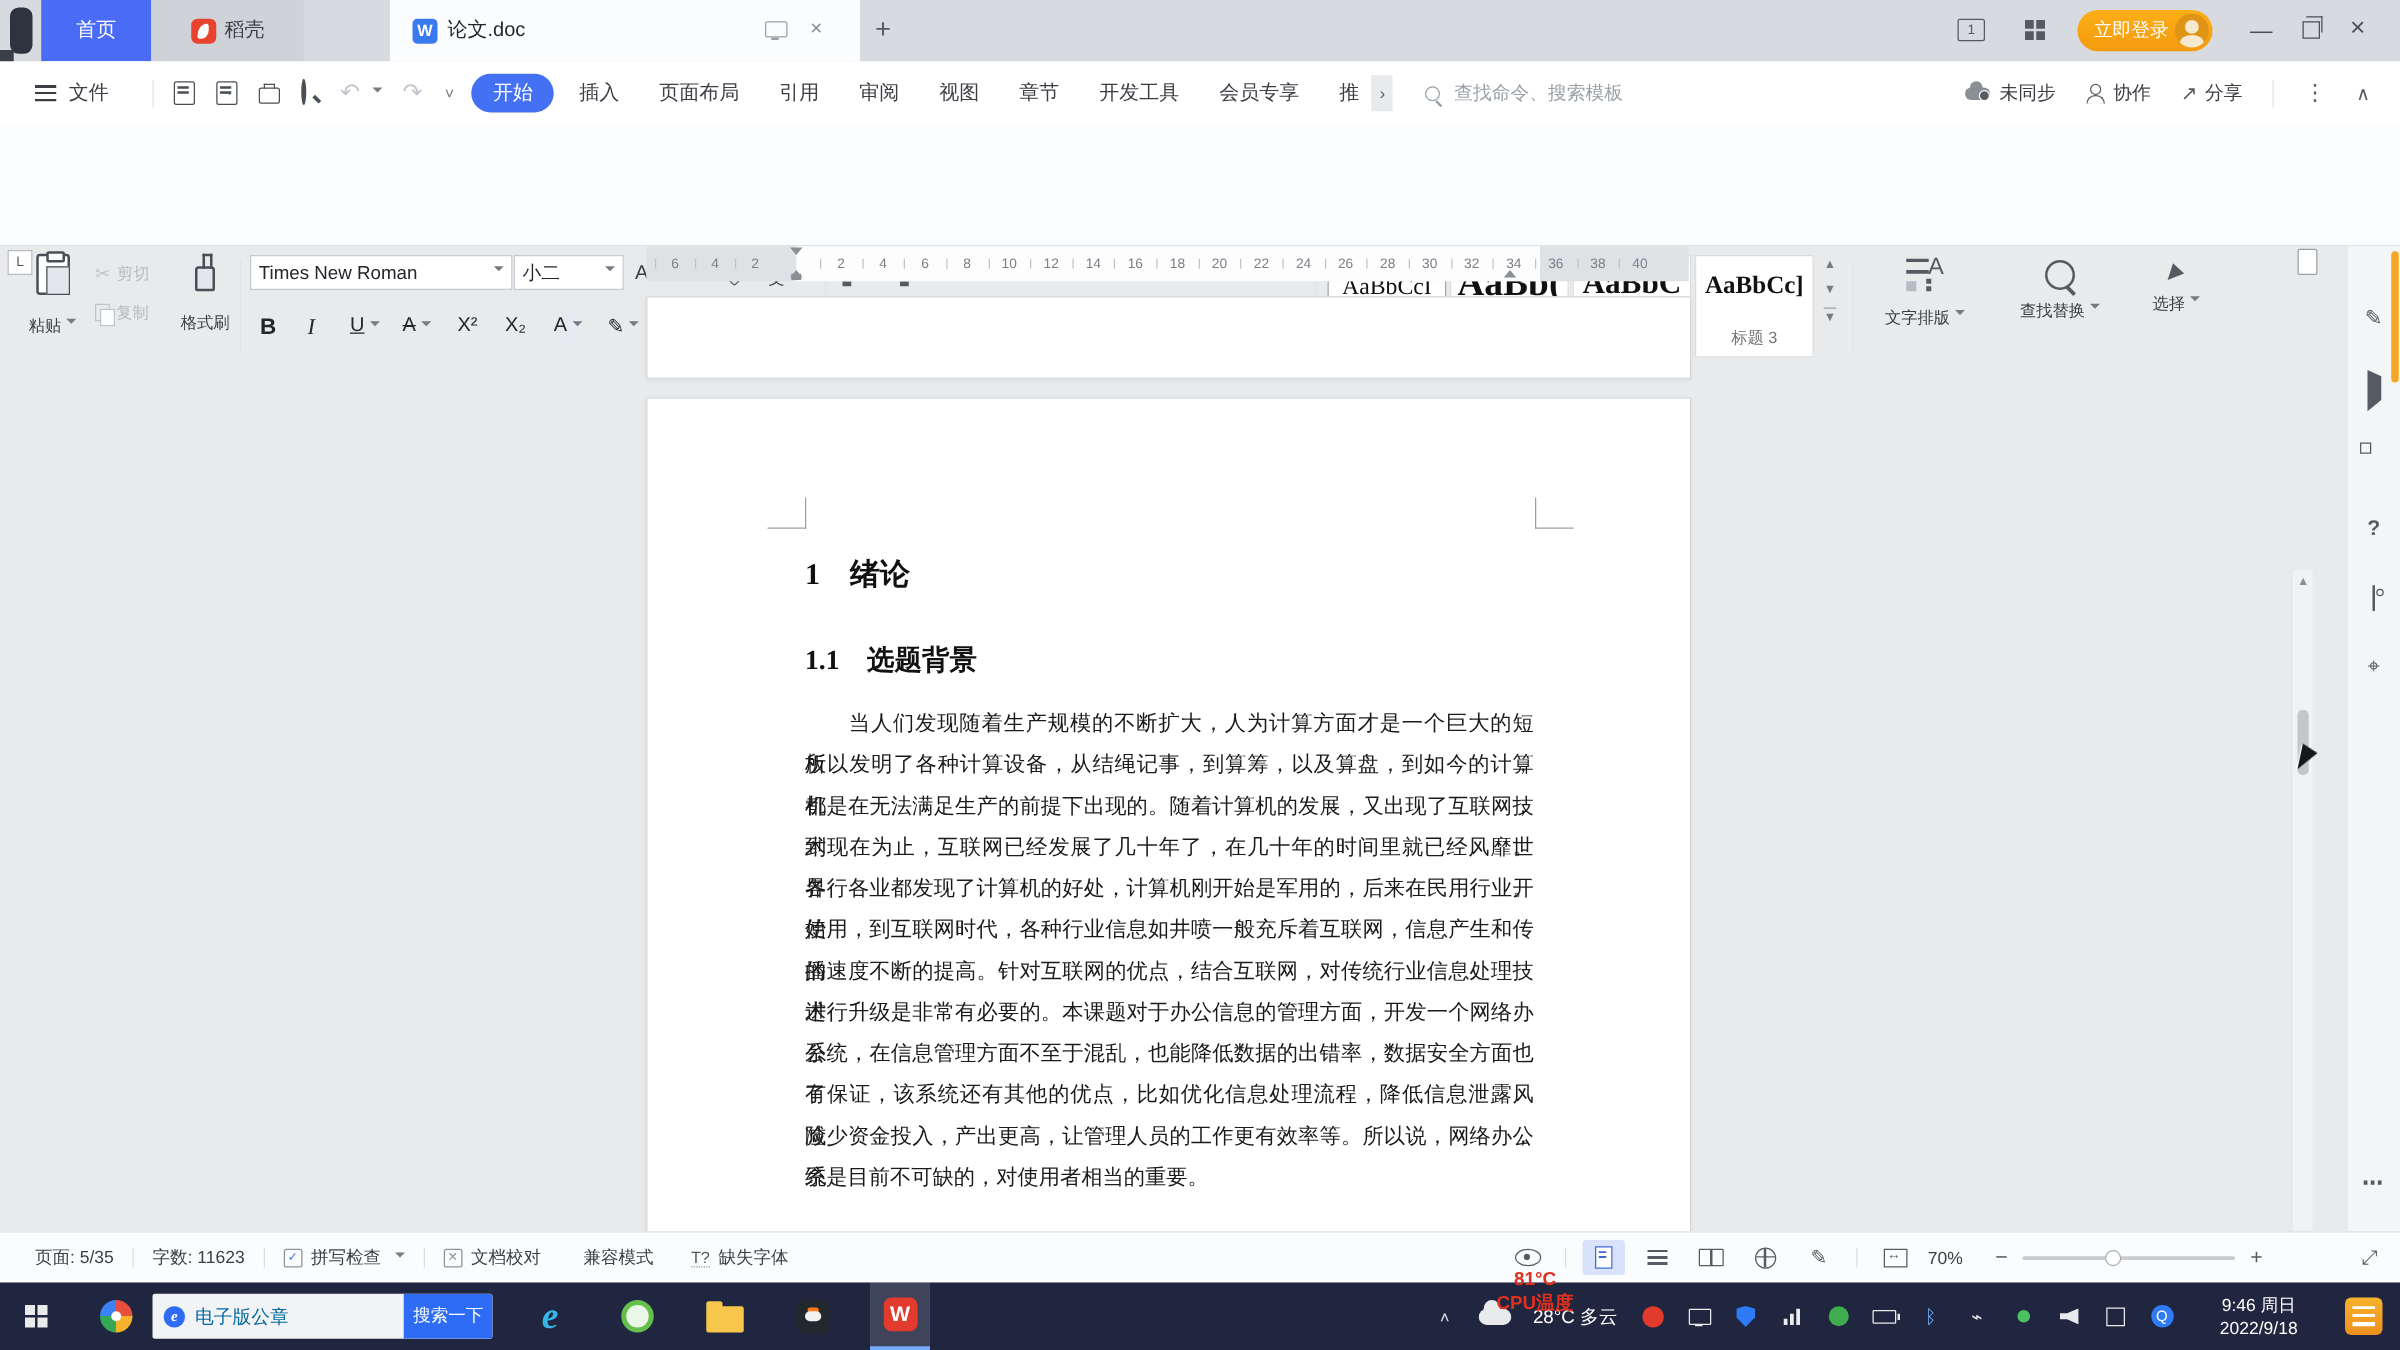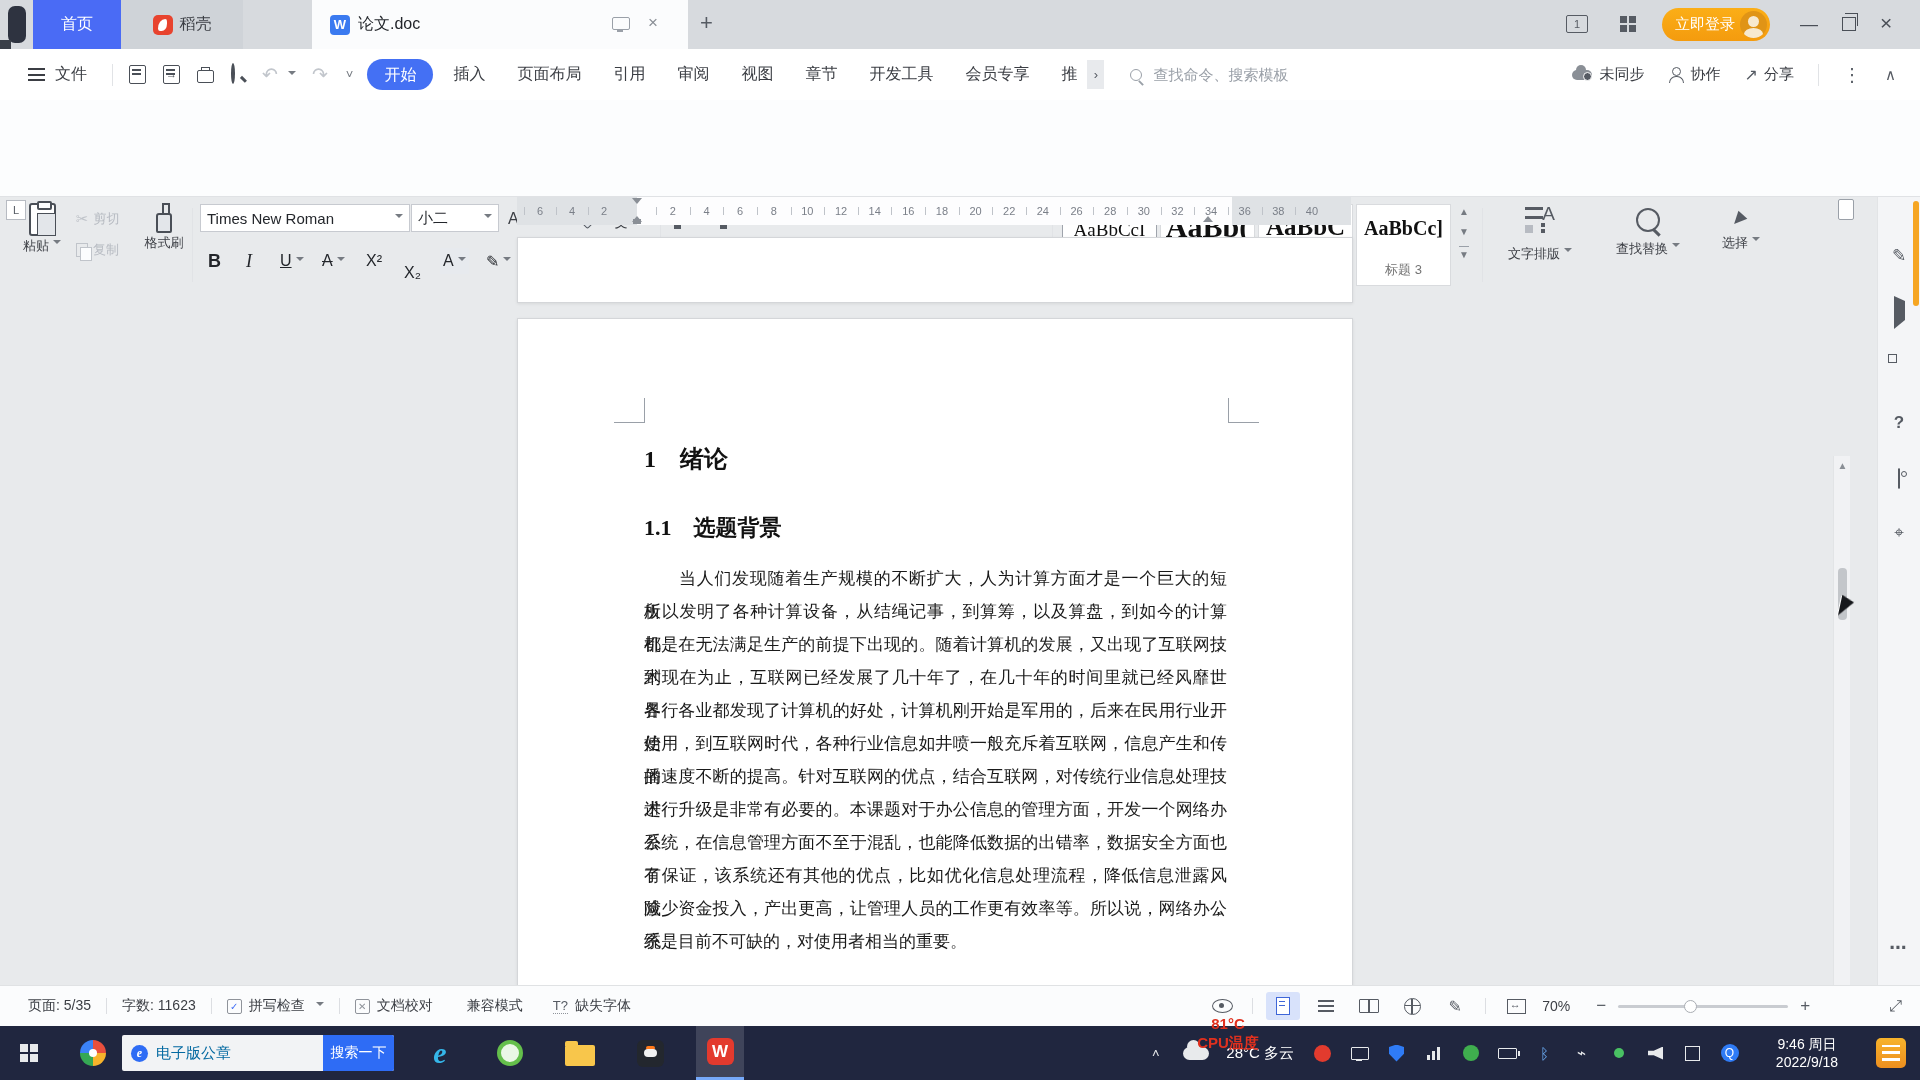--- a/index.html
+++ b/index.html
@@ -42,21 +42,21 @@
   #win-restore{left:1842px;top:17px;width:12px;height:12px;border:1.5px solid #4a4f57;}
   #win-restore::before{content:"";position:absolute;left:2px;top:-5px;width:12px;height:12px;border-top:1.5px solid #4a4f57;border-right:1.5px solid #4a4f57;}
   
   #edge-dark{left:0;top:40px;width:11px;height:57px;background:#3a3f48;}
   #edge-green{left:1px;top:84px;width:9px;height:9px;border-radius:50%;background:#35a854;}
   
   #menubar{left:0;top:49px;width:1920px;height:51px;background:#fff;display:flex;align-items:center;}
   .mb-item{display:flex;align-items:center;}
   #hamburger{width:17px;height:13px;margin-left:28px;
     background:linear-gradient(#3b3e44 0 2px,transparent 2px 5.5px,#3b3e44 5.5px 7.5px,transparent 7.5px 11px,#3b3e44 11px 13px);}
-  #file-label{font-size:16px;margin:0 25px 0 10px;}
+  #file-label{font-size:16px;margin:0 35px 0 10px;}
   .mb-div{width:1px;height:22px;background:#e1e3e6;}
   .qicons{display:flex;align-items:center;gap:17px;margin:0 14px 0 16px;}
   .qi{position:relative;width:17px;height:19px;}
   .i-file{border:1.6px solid #4a4f57;border-radius:2px;box-sizing:border-box;}
   .i-file::after{content:"";position:absolute;left:2px;top:3px;width:9px;height:1.6px;background:#4a4f57;box-shadow:0 4px 0 #4a4f57;}
   .i-export::before{content:"→";position:absolute;left:2px;top:2px;font-size:11px;color:#4a4f57;}
   .i-print{height:13px;margin-top:3px;border:1.6px solid #4a4f57;border-radius:2px;box-sizing:border-box;}
   .i-print::before{content:"";position:absolute;left:3px;top:-4px;width:9px;height:4px;border:1.6px solid #4a4f57;border-bottom:none;box-sizing:border-box;}
   .i-mag{width:11px;height:11px;border:2px solid #4a4f57;border-radius:50%;box-sizing:content-box;}
   .i-mag::after{content:"";position:absolute;left:11px;top:11px;width:2.5px;height:7px;background:#4a4f57;transform:rotate(-45deg);}
@@ -76,21 +76,21 @@
   .i-cloud::after{content:"";position:absolute;right:0;bottom:-1px;width:7px;height:7px;border-radius:50%;background:#565b63;border:1.5px solid #fff;}
   .i-person{position:relative;width:15px;height:15px;}
   .i-person::before{content:"";position:absolute;left:3px;top:0;width:7px;height:7px;border:1.6px solid #565b63;border-radius:50%;}
   .i-person::after{content:"";position:absolute;left:0;top:9px;width:13px;height:6px;border:1.6px solid #565b63;border-bottom:none;border-radius:7px 7px 0 0;}
   .i-share{font-size:16px;color:#565b63;}
   #mb-dots{font-size:18px;color:#565b63;letter-spacing:0;}
   #mb-collapse{font-size:15px;color:#565b63;}
   
   #ribbon{left:0;top:100px;width:1920px;height:97px;background:#fcfdfe;border-bottom:1px solid #e0e2e5;box-sizing:border-box;}
   .rlabel{font-size:13px;color:#3b3e44;}
-  .big-btn{display:flex;flex-direction:column;align-items:center;gap:1px;}
+  .big-btn{display:flex;flex-direction:column;align-items:center;gap:16px;}
   #grp-paste{left:20px;top:103px;width:44px;}
   .i-clip{position:relative;width:27px;height:33px;border:2px solid #4a4f57;border-radius:3px;box-sizing:border-box;background:#fff;}
   .i-clip::before{content:"";position:absolute;left:6px;top:-4px;width:11px;height:5px;background:#fcfdfe;border:2px solid #4a4f57;border-radius:2px;}
   .i-clip::after{content:"";position:absolute;left:6px;top:8px;width:17px;height:21px;background:#e3e6ea;border:1.5px solid #4a4f57;}
   .small-act{display:flex;align-items:center;gap:5px;font-size:13px;color:#b7bbc2;}
   #cutcopy{left:76px;top:110px;display:flex;flex-direction:column;gap:13px;}
   .i-copy{width:10px;height:12px;border:1.5px solid #c0c4ca;position:relative;}
   .i-copy::after{content:"";position:absolute;left:3px;top:3px;width:10px;height:12px;border:1.5px solid #c0c4ca;background:#fcfdfe;}
   #grp-painter{left:138px;top:103px;width:52px;}
   .i-brush{position:relative;width:16px;height:20px;border:2px solid #4a4f57;border-radius:3px 3px 2px 2px;margin-top:10px;box-sizing:border-box;background:#e3e6ea;}
@@ -375,21 +375,21 @@
         <small>wén</small>
           <span>文</span>
       </span>
     </span>
 
     <span class="fmt" style="left:208px;top:148px;font-weight:bold;font-size:18px;">B</span>
     <span class="fmt" style="left:246px;top:148px;font-style:italic;font-family:'Liberation Serif',serif;font-size:18px;">I</span>
     <span class="fmt dd" style="left:280px;top:148px;text-decoration:underline;">U</span>
     <span class="fmt dd" style="left:322px;top:148px;text-decoration:line-through;">A</span>
     <span class="fmt" style="left:366px;top:148px;">X²</span>
-    <span class="fmt" style="left:404px;top:160px;">X₂</span>
+    <span class="fmt" style="left:404px;top:148px;">X₂</span>
     <span class="fmt dd" style="left:440px;top:148px;background:#e7eaee;padding:0 3px;">A</span>
     <span class="fmt dd" style="left:486px;top:148px;">
         <span>✎</span>
       </span>
     <span class="fmt dd" style="left:530px;top:148px;border-bottom:4px solid #e03a2f;height:20px;margin-top:3px;">A</span>
     <span class="fmt" style="left:574px;top:148px;border:1px solid #565b63;width:20px;height:20px;margin-top:3px;font-size:13px;">A</span>
     <div class="abs vdiv" style="left:660px;top:108px;height:74px;"></div>
 
     <span class="fmt dd" style="left:676px;top:104px;">
         <span class="hl3" style="box-shadow:-6px 0 0 -4px #565b63,-6px 5px 0 -4px #565b63,-6px 10px 0 -4px #565b63;"></span>

